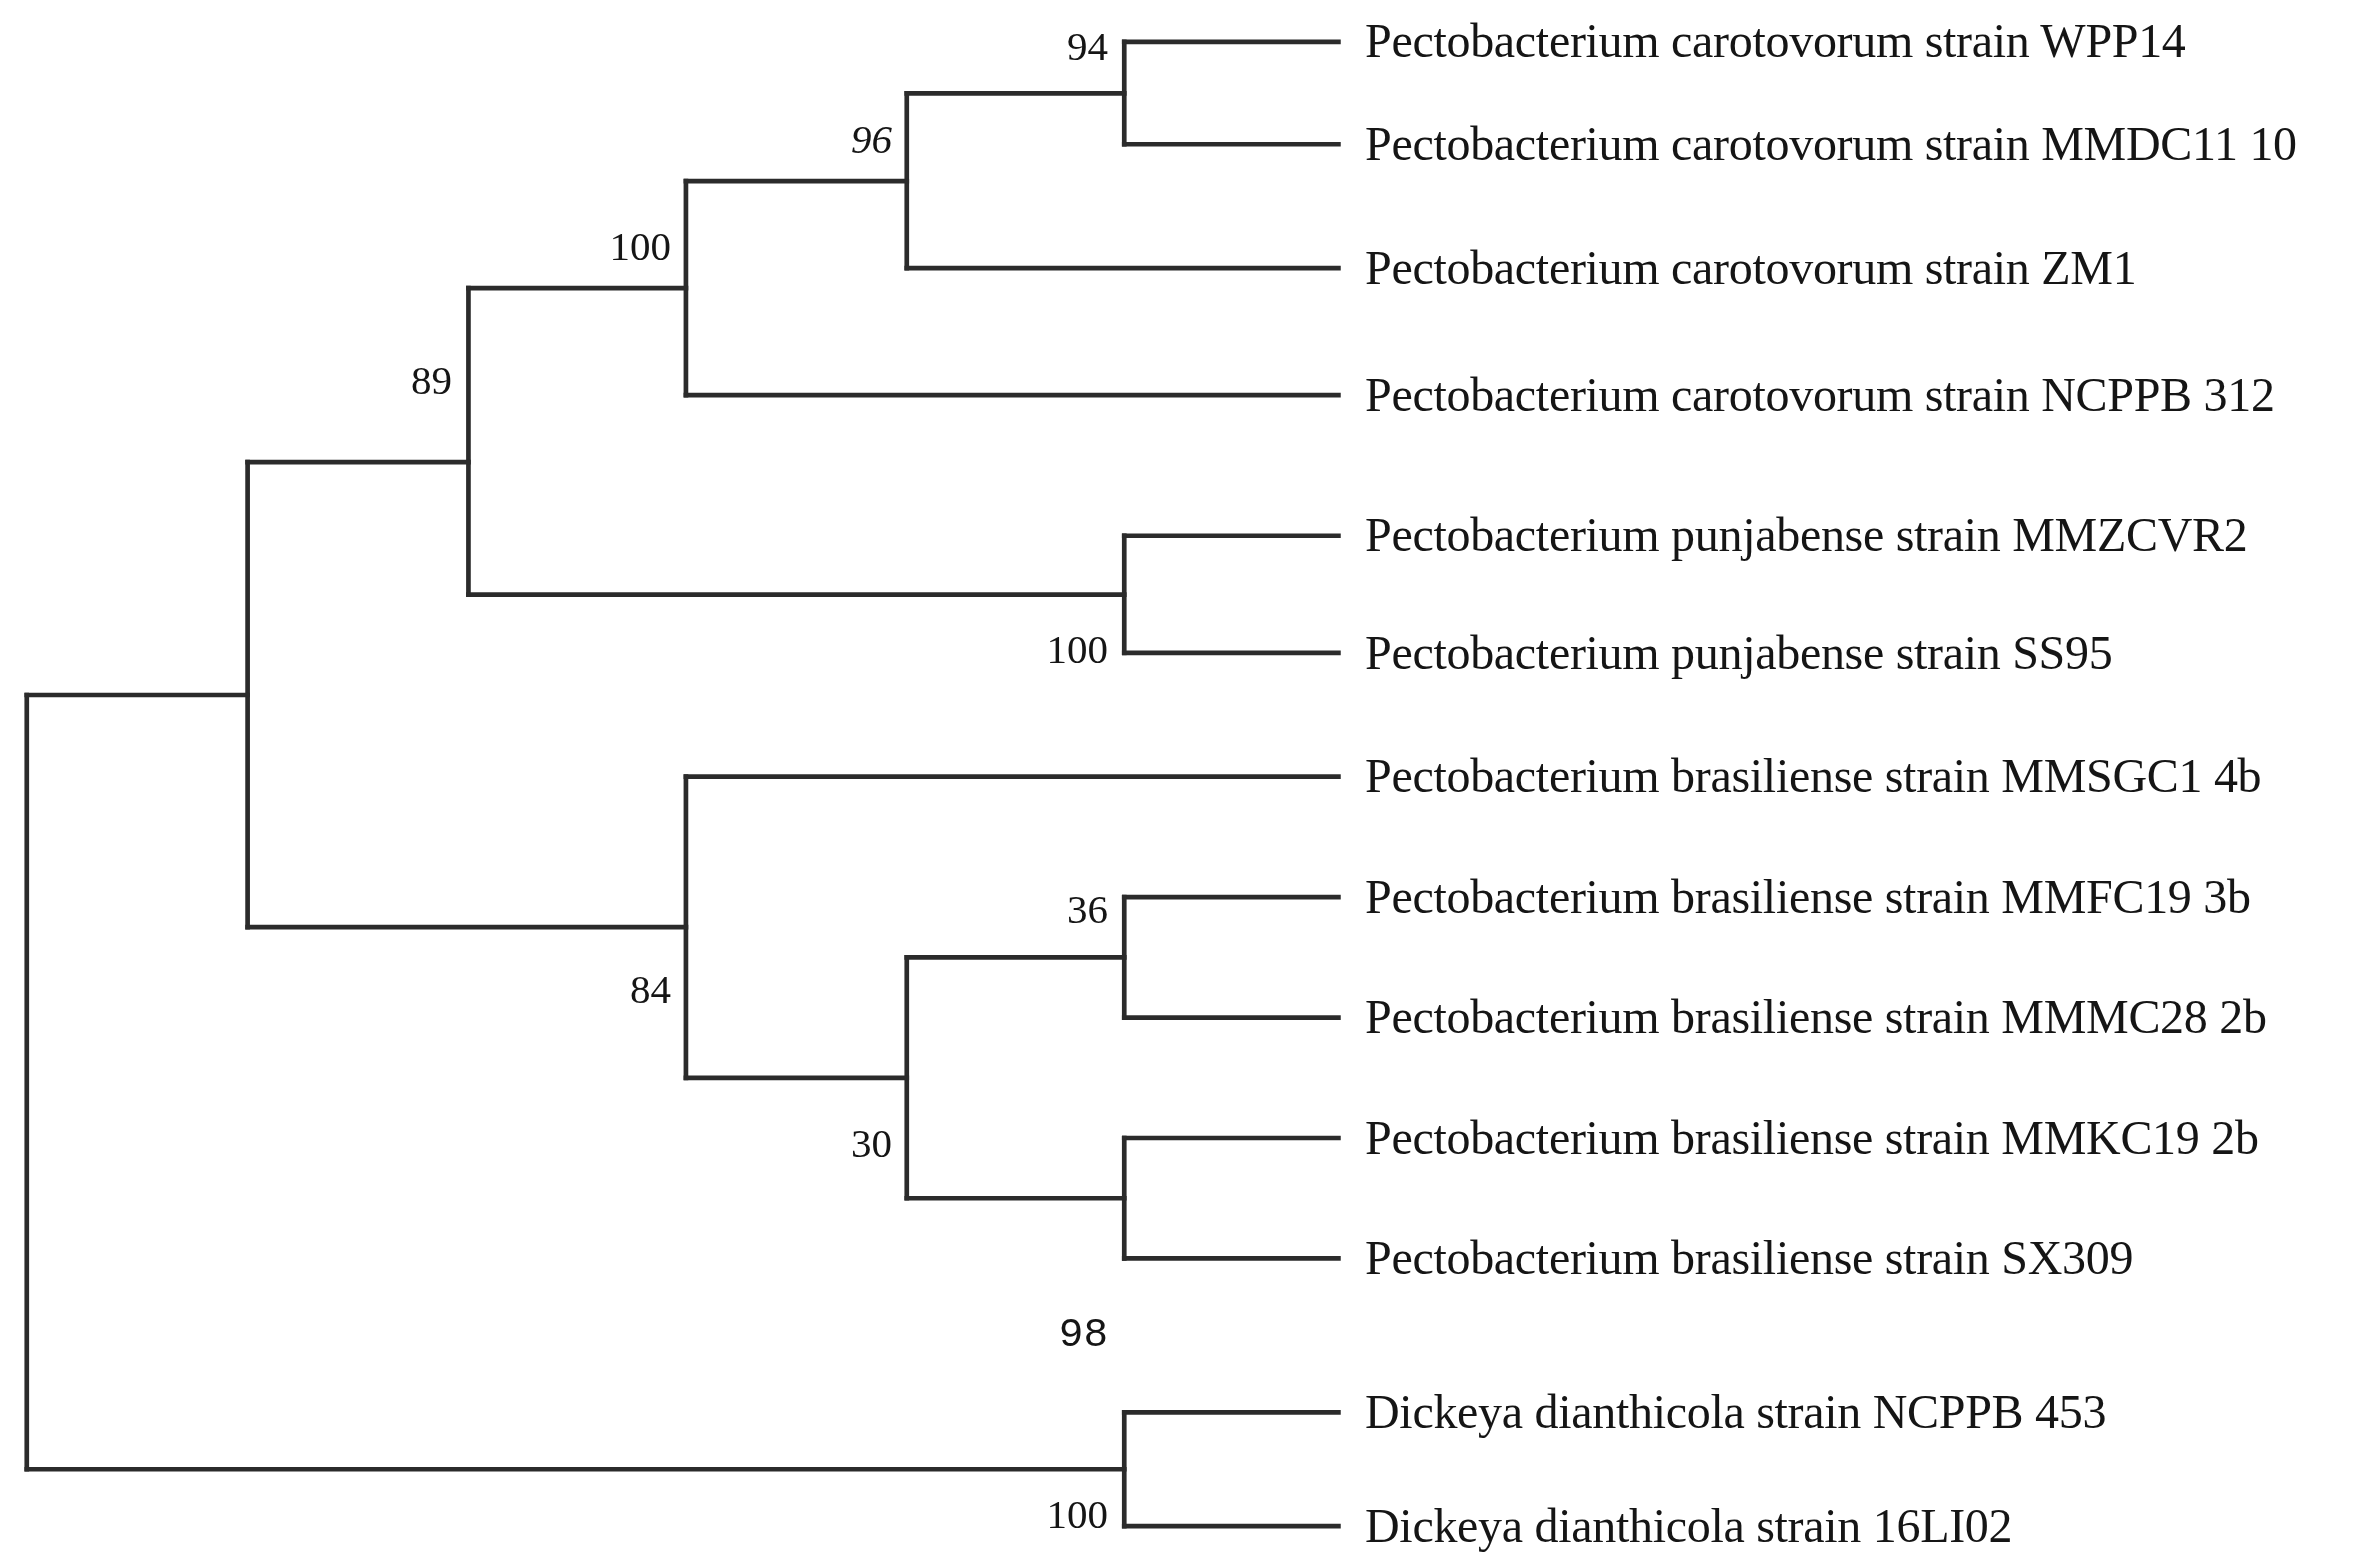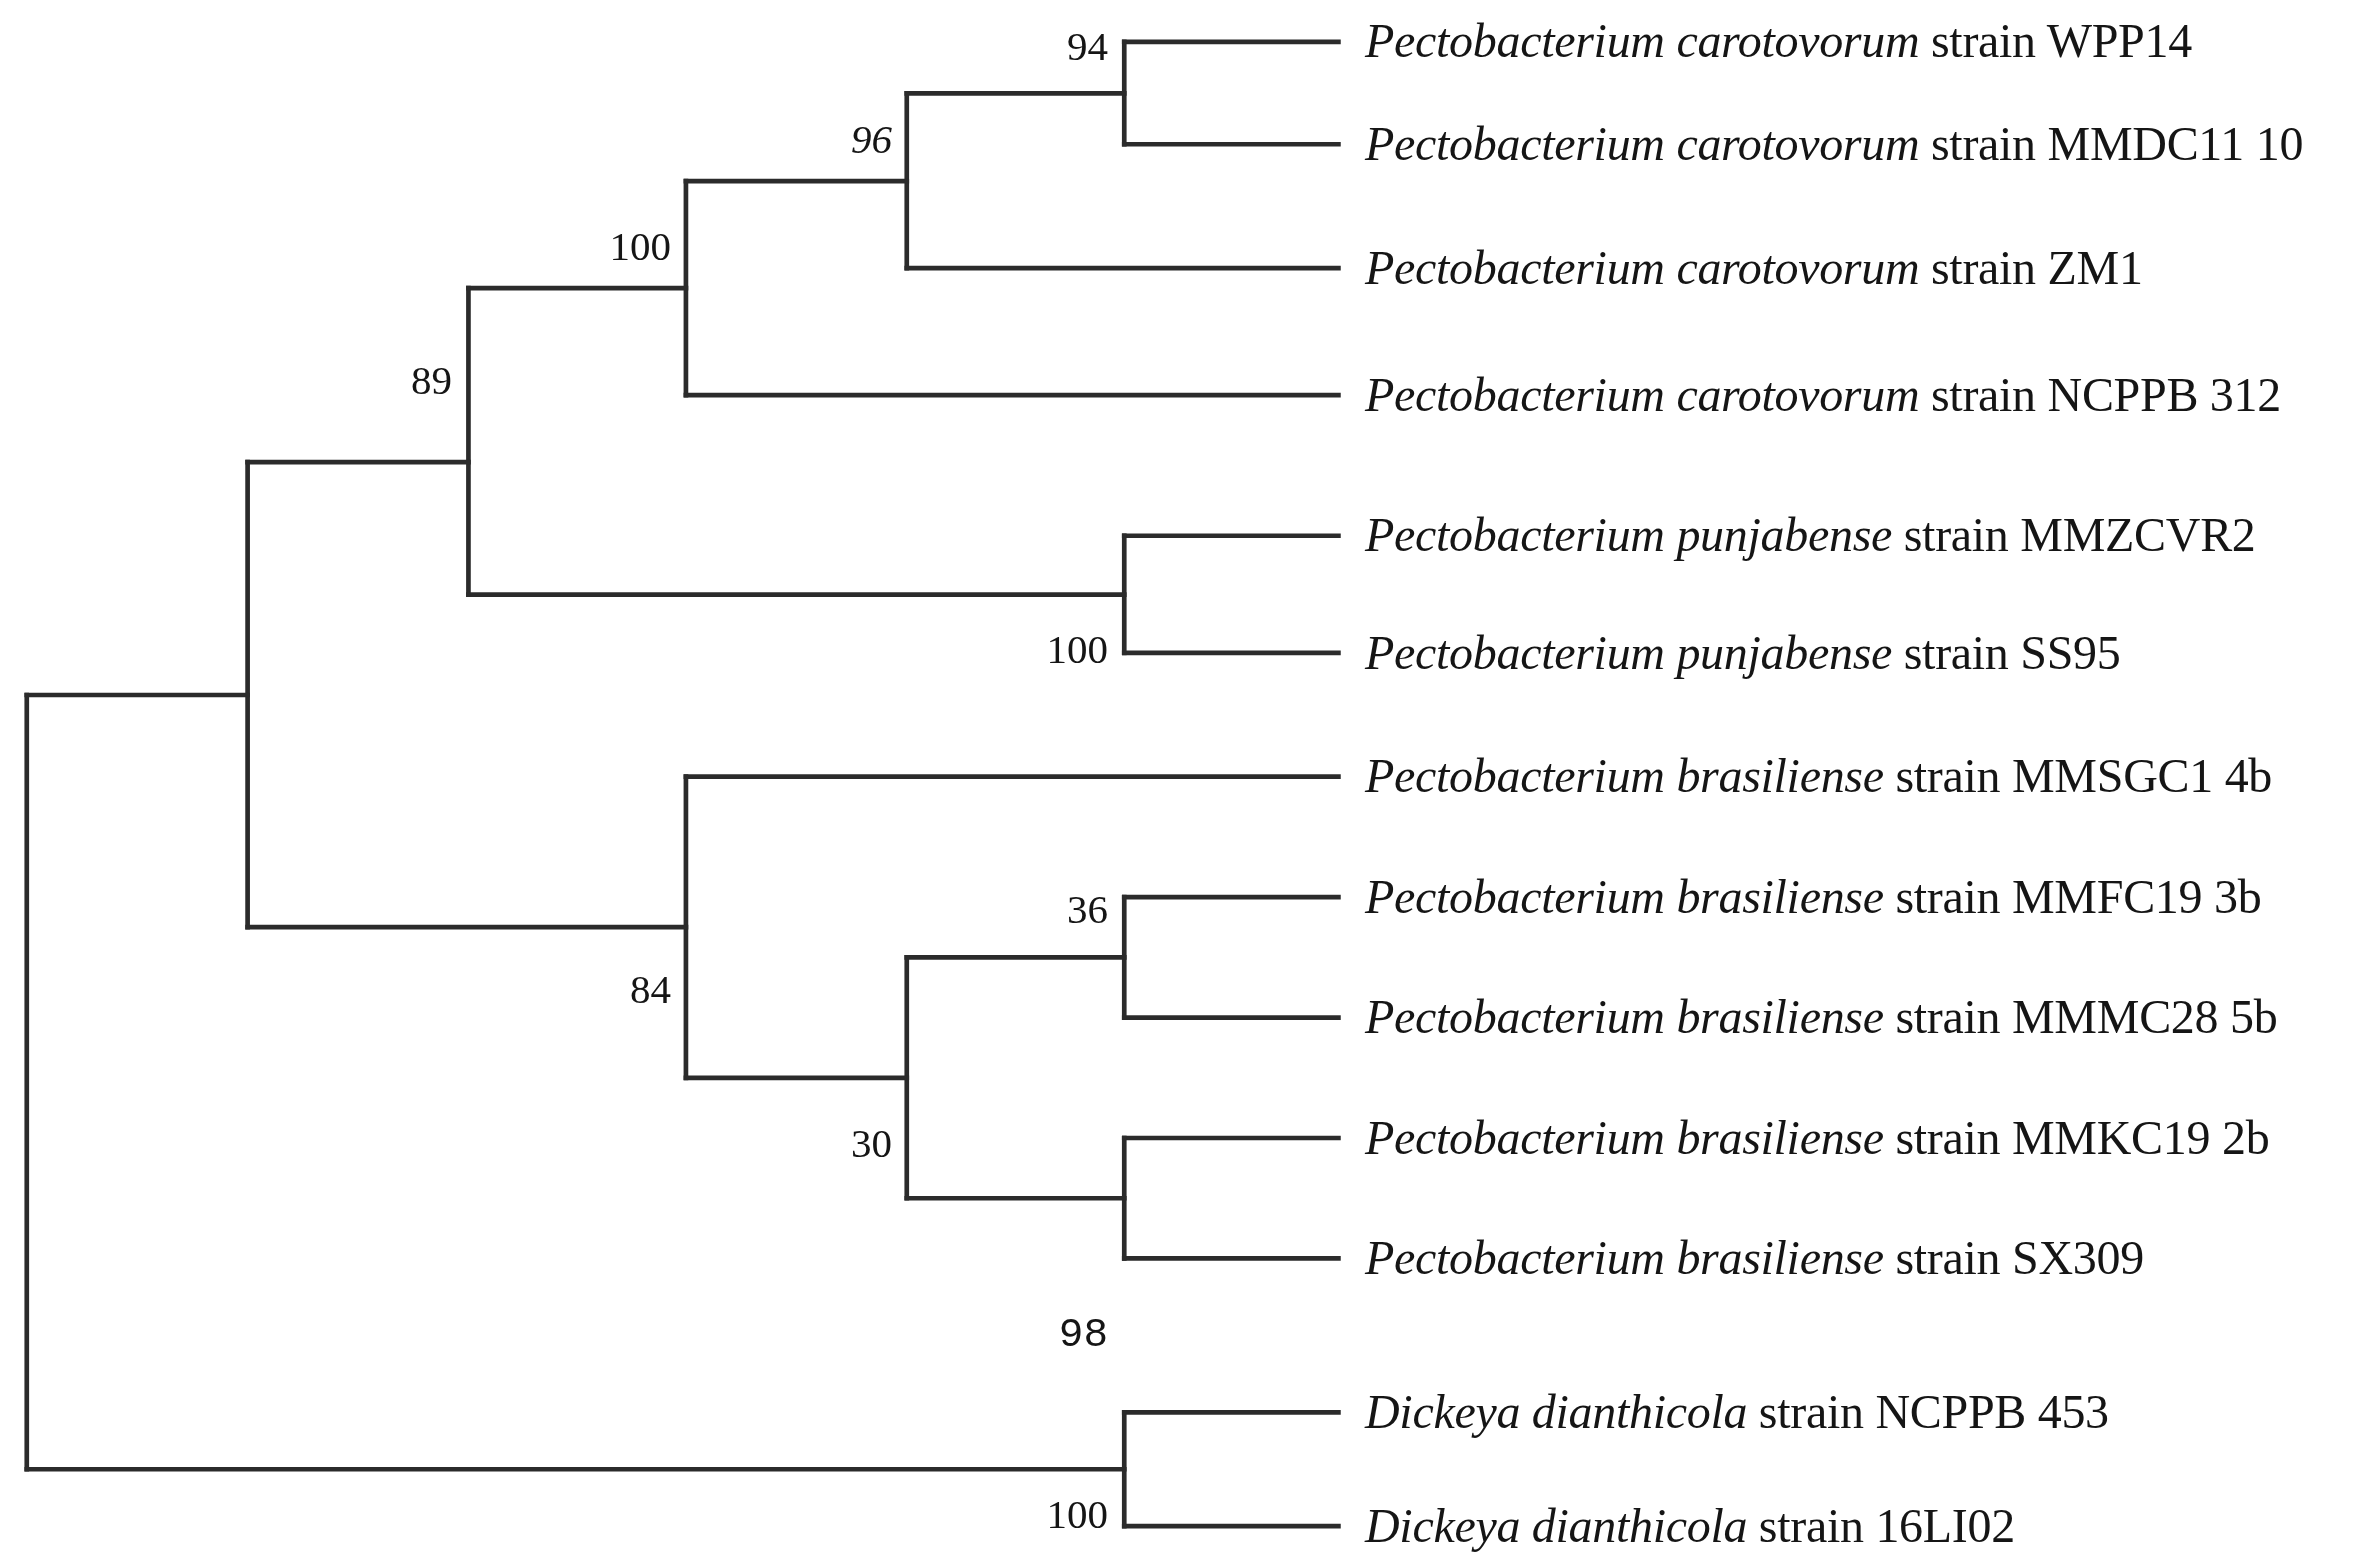--- a/index.html
+++ b/index.html
@@ -30,21 +30,20 @@
     position:absolute;
     font-family:"Liberation Serif", serif;
     font-size:48px;
     color:#151515;
     white-space:nowrap;
     line-height:1;
     transform:translateY(-50%);
     letter-spacing:-0.3px;
   }
   .taxon-label .genus-species{
-    font-style:italic;
   }
   .taxon-label .strain-part{
     font-style:normal;
   }
   .bootstrap-label{
     position:absolute;
     font-family:"Liberation Serif", serif;
     font-size:41px;
     color:#151515;
     white-space:nowrap;
@@ -119,21 +118,21 @@
   <div class="taxon-label" style="left:1365px;top:395px;"><span class="genus-species">Pectobacterium carotovorum</span><span class="strain-part"> strain NCPPB 312</span></div>
 
   <div class="taxon-label" style="left:1365px;top:535px;text-align:right;"><span class="genus-species">Pectobacterium punjabense</span><span class="strain-part"> strain MMZCVR2</span></div>
 
   <div class="taxon-label" style="left:1365px;top:653px;"><span class="genus-species">Pectobacterium punjabense</span><span class="strain-part"> strain SS95</span></div>
 
   <div class="taxon-label" style="left:1365px;top:776px;"><span class="genus-species">Pectobacterium brasiliense</span><span class="strain-part"> strain MMSGC1 4b</span></div>
 
   <div class="taxon-label" style="left:1365px;top:897px;"><span class="genus-species">Pectobacterium brasiliense</span><span class="strain-part"> strain MMFC19 3b</span></div>
 
-  <div class="taxon-label" style="left:1365px;top:1017px;"><span class="genus-species">Pectobacterium brasiliense</span><span class="strain-part"> strain MMMC28 5b</span></div>
+  <div class="taxon-label" style="left:1365px;top:1017px;"><span class="genus-species">Pectobacterium brasiliense</span><span class="strain-part"> strain MMMC28 2b</span></div>
 
   <div class="taxon-label" style="left:1365px;top:1138px;"><span class="genus-species">Pectobacterium brasiliense</span><span class="strain-part"> strain MMKC19 2b</span></div>
 
   <div class="taxon-label" style="left:1365px;top:1258px;"><span class="genus-species">Pectobacterium brasiliense</span><span class="strain-part"> strain SX309</span></div>
 
   <div class="taxon-label" style="left:1365px;top:1412px;"><span class="genus-species">Dickeya dianthicola</span><span class="strain-part"> strain NCPPB 453</span></div>
 
   <div class="taxon-label" style="left:1365px;top:1526px;"><span class="genus-species">Dickeya dianthicola</span><span class="strain-part"> strain 16LI02</span></div>
 
   <div class="bootstrap-label" style="left:1108px;top:46px;">94</div>

